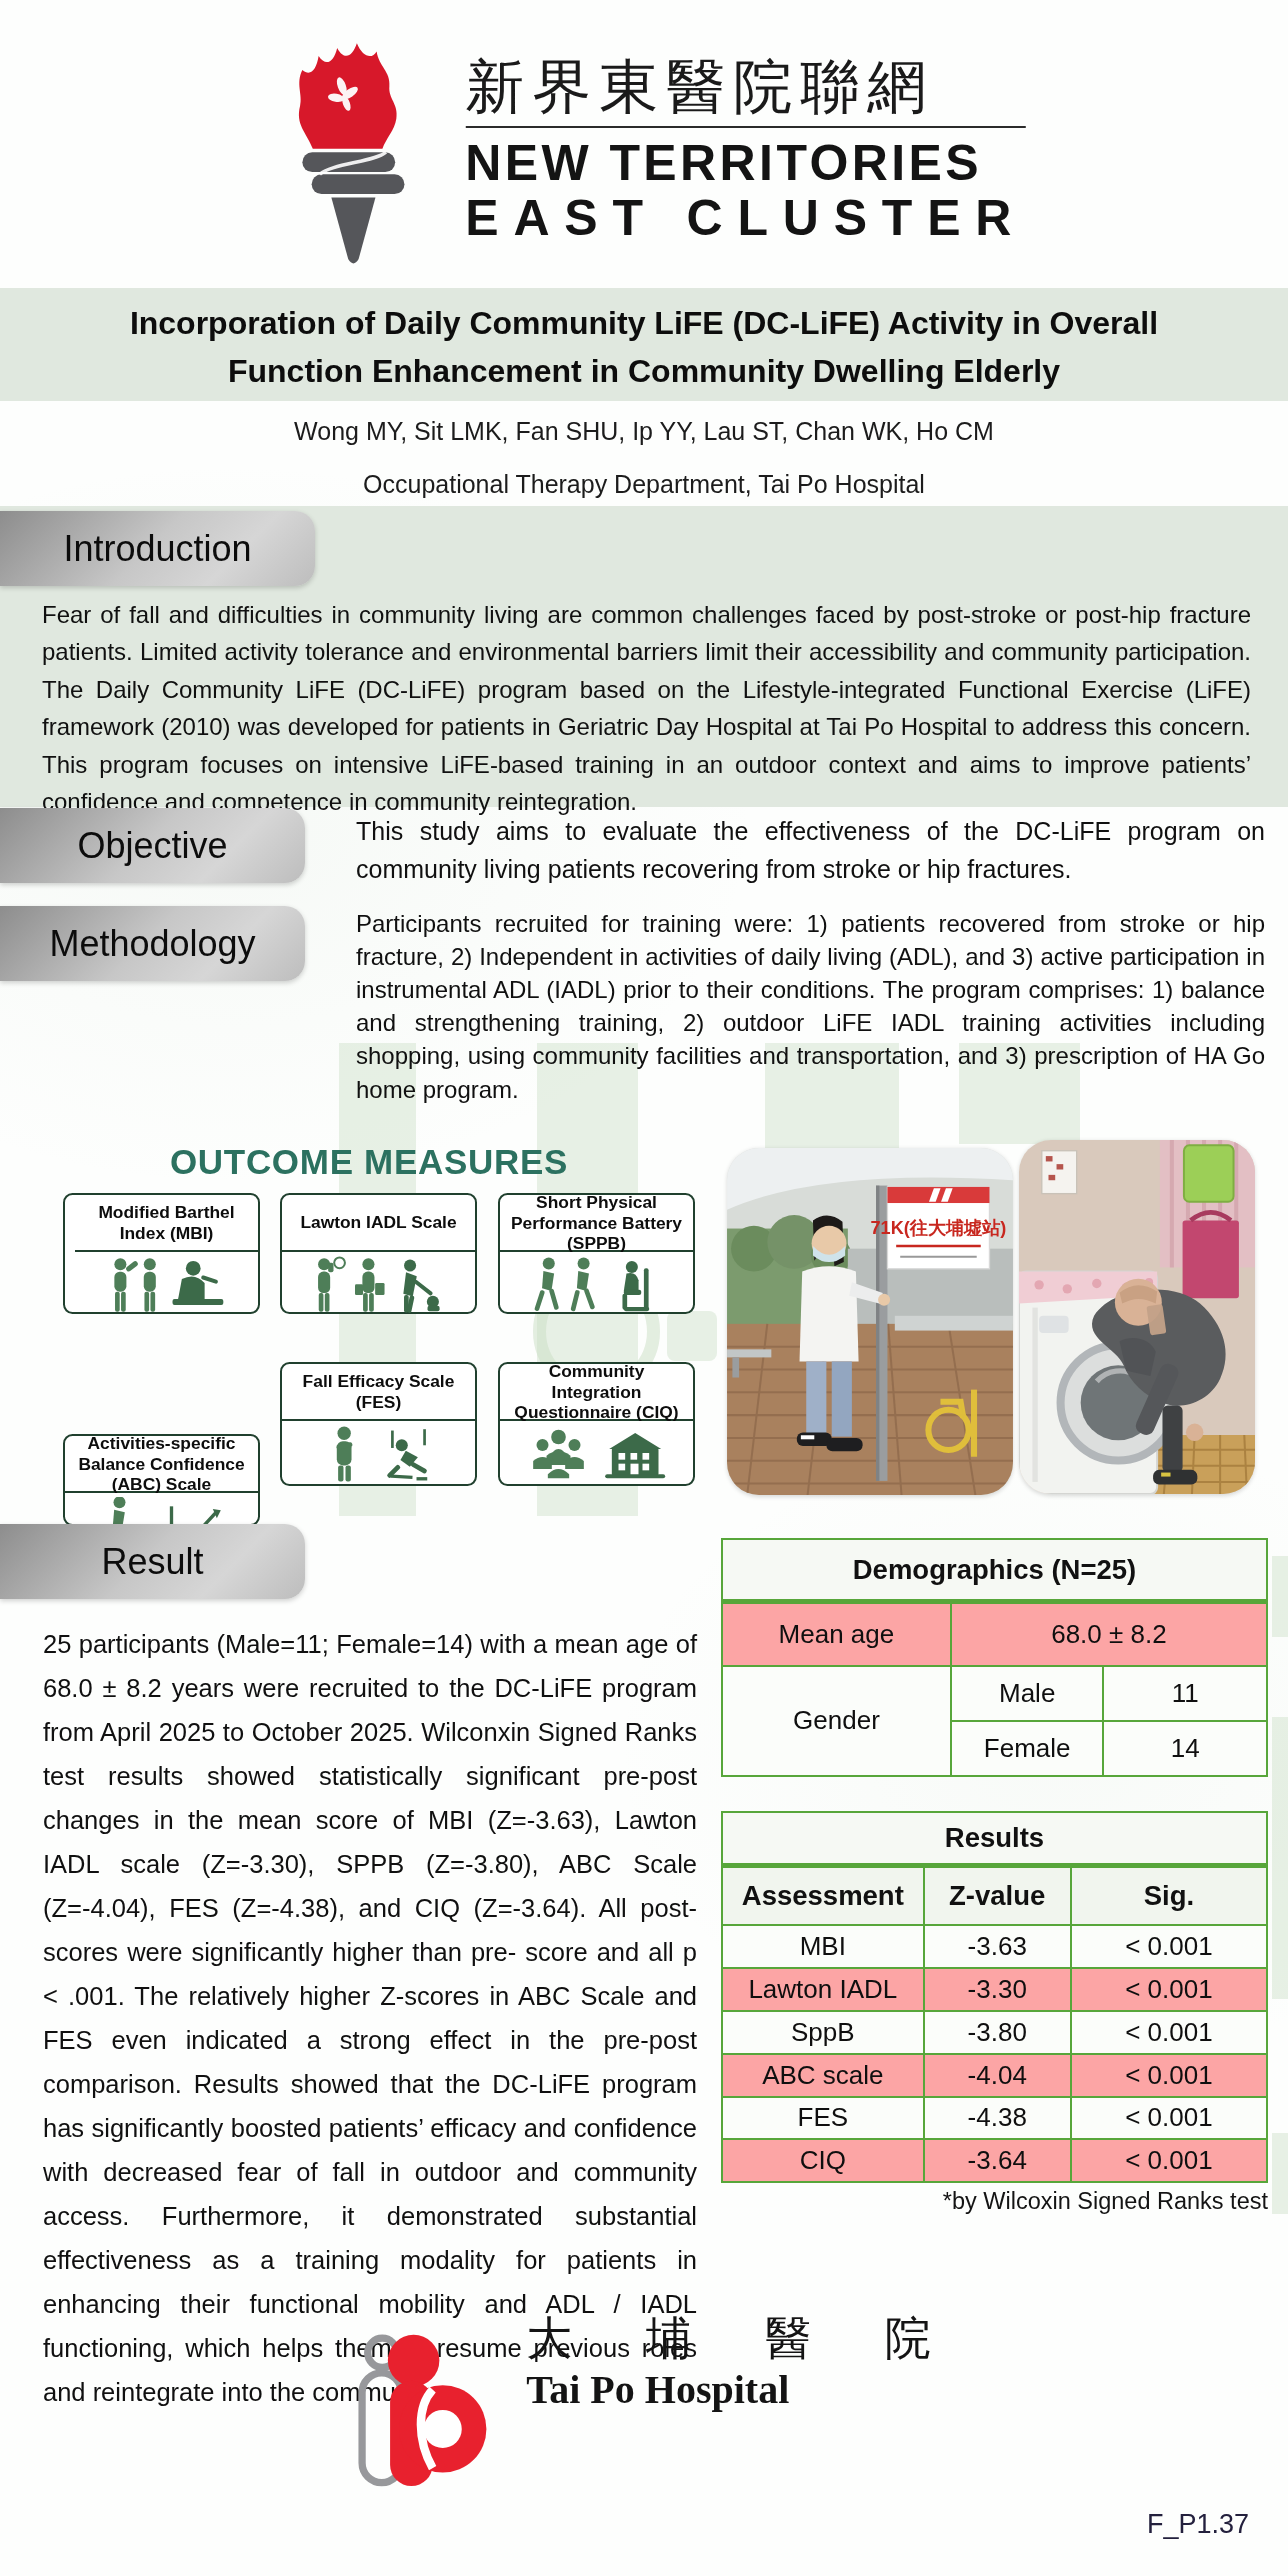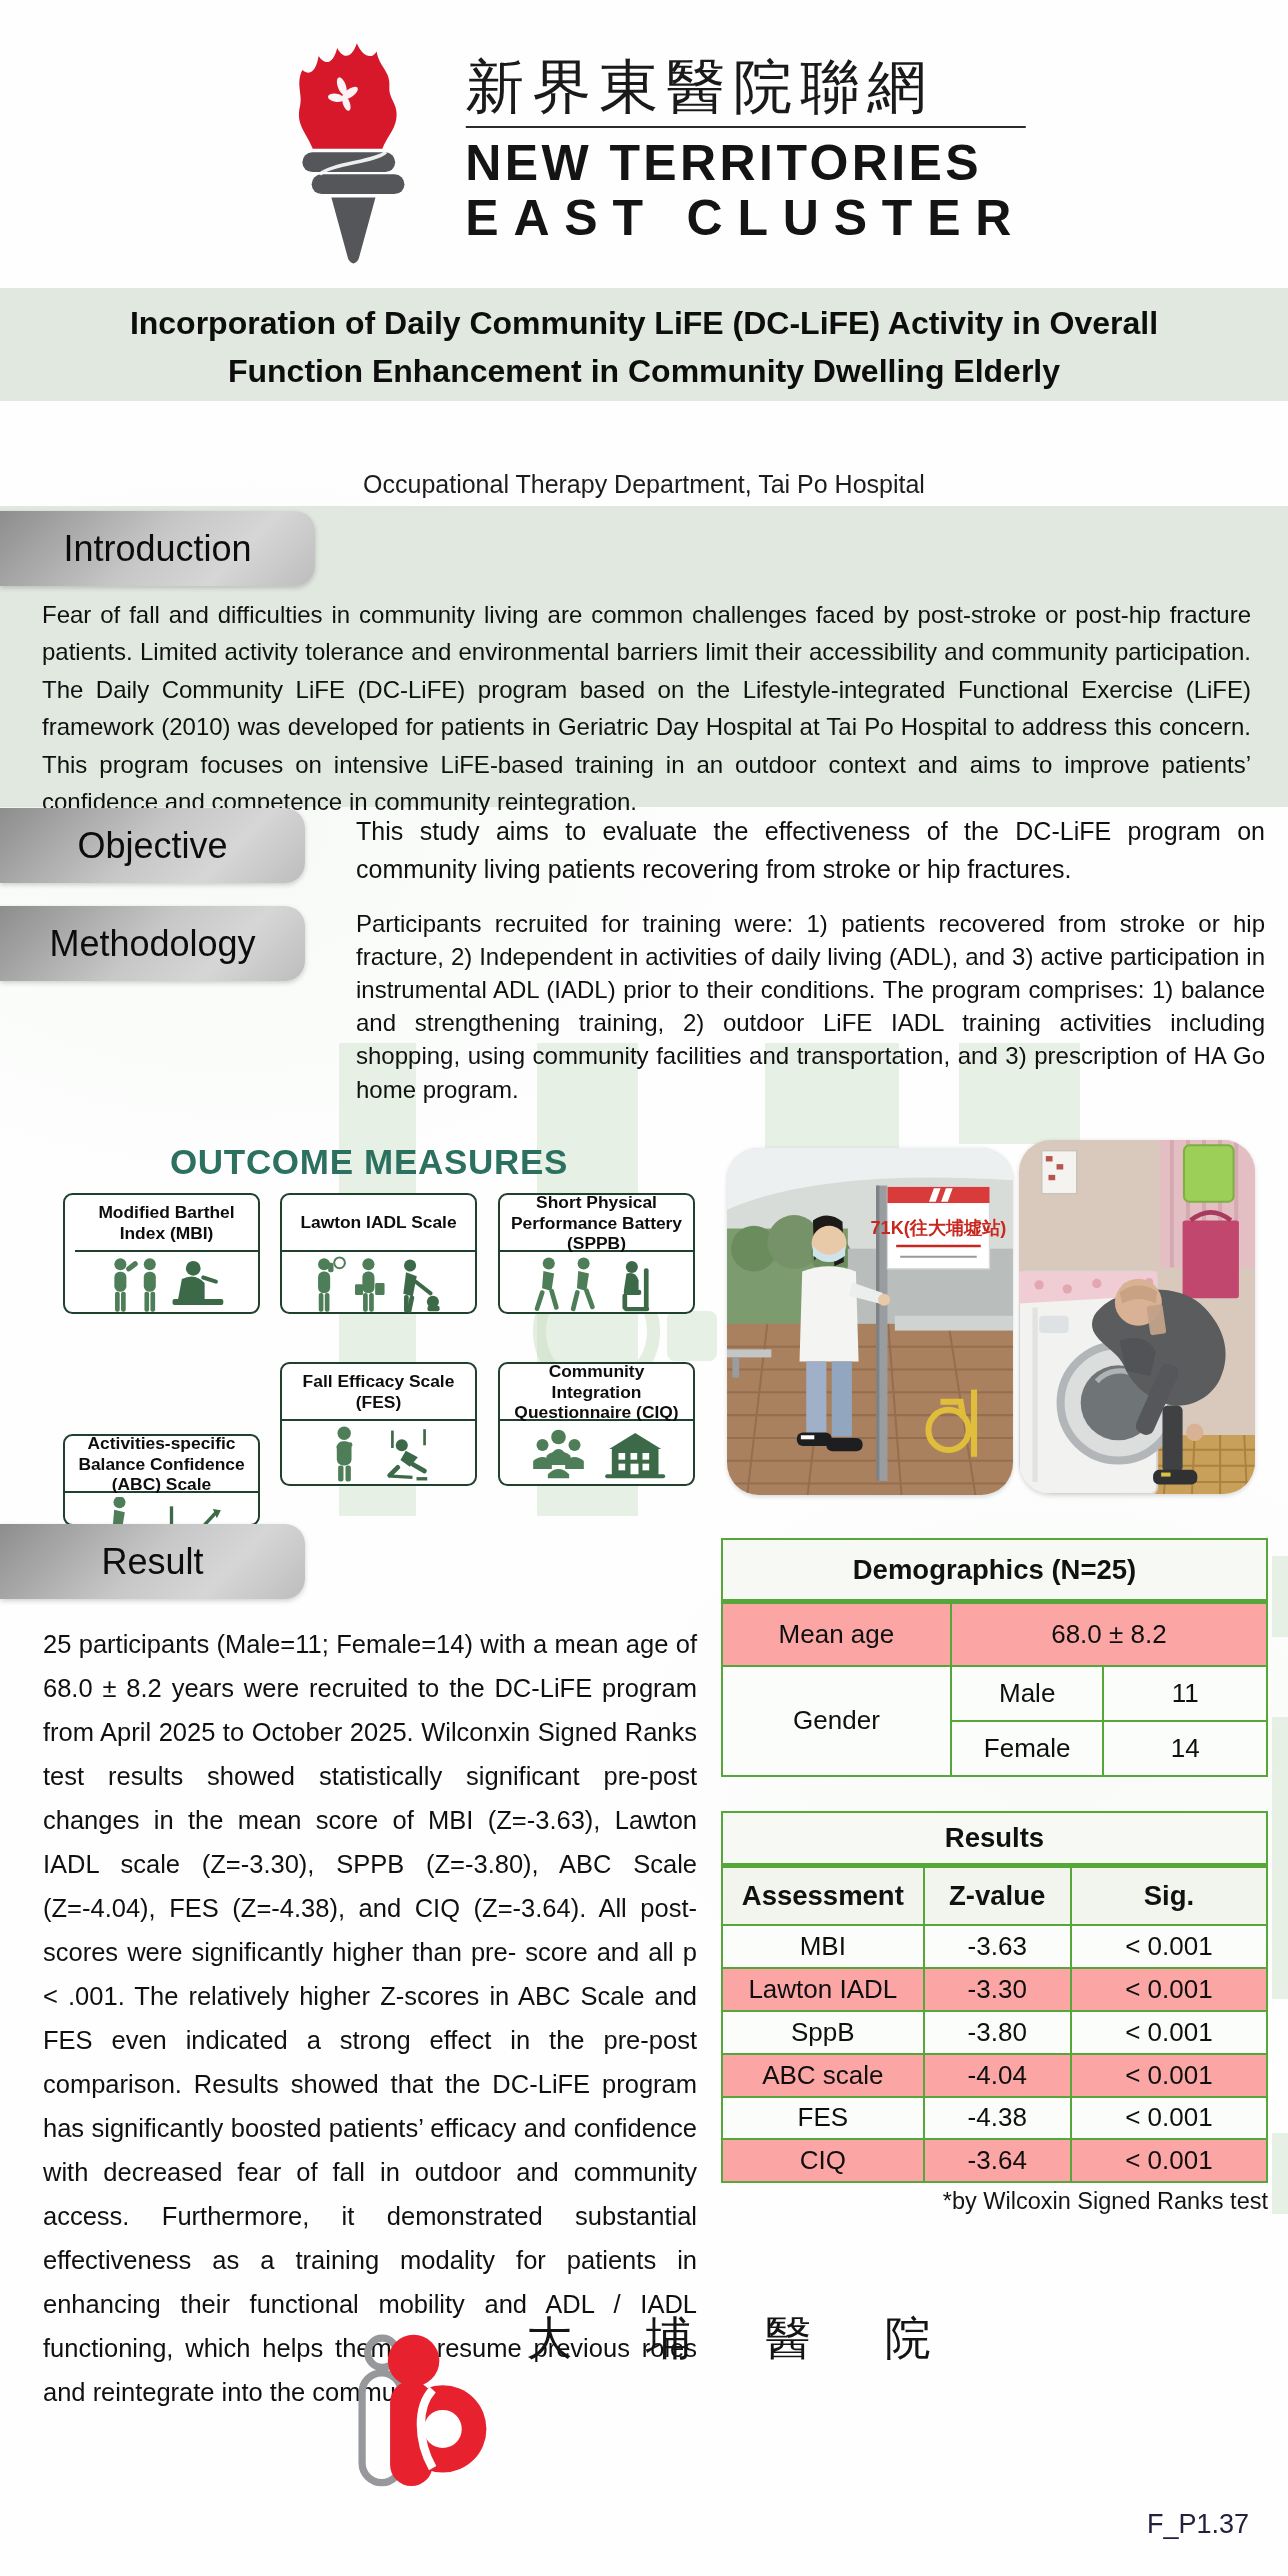--- a/index.html
+++ b/index.html
@@ -116,20 +116,21 @@
       <div class="org-cn">新界東醫院聯網</div>
       <div class="org-rule"></div>
       <div class="org-en1">NEW TERRITORIES</div>
       <div class="org-en2">EAST CLUSTER</div>
     </div>
   </div>
 
   <div class="title-band">
     <h1 class="poster-title">Incorporation of Daily Community LiFE (DC-LiFE) Activity in Overall Function Enhancement in Community Dwelling Elderly</h1>
   </div>
+  <div class="authors-line">Wong MY, Sit LMK, Fan SHU, Ip YY, Lau ST, Chan WK, Ho CM</div>
   <div class="affil-line">Occupational Therapy Department, Tai Po Hospital</div>
 
   <div class="intro-band">
     <div class="intro-pill">
       <span>Introduction</span>
     </div>
     <div class="intro-text">Fear of fall and difficulties in community living are common challenges faced by post-stroke or post-hip fracture patients. Limited activity tolerance and environmental barriers limit their accessibility and community participation. The Daily Community LiFE (DC-LiFE) program based on the Lifestyle-integrated Functional Exercise (LiFE) framework (2010) was developed for patients in Geriatric Day Hospital at Tai Po Hospital to address this concern. This program focuses on intensive LiFE-based training in an outdoor context and aims to improve patients’ confidence and competence in community reintegration.</div>
   </div>
 
   <div class="sec-pill" style="top:808px;">
@@ -508,19 +509,20 @@
         <rect x="64" y="92" width="70" height="196" rx="35" fill="none" stroke="#97989b" stroke-width="13"></rect>
         <circle cx="156" cy="70" r="46" fill="#e8212e"></circle>
         <rect x="114" y="106" width="76" height="188" rx="38" fill="#e8212e"></rect>
         <circle cx="208" cy="192" r="78" fill="#e8212e"></circle>
         <circle cx="208" cy="192" r="34" fill="#ffffff"></circle>
         <path d="M190,122 C162,152 162,212 190,262" stroke="#ffffff" stroke-width="15" fill="none"></path>
       </svg>
     </span>
     <div class="tph-text">
       <div class="tph-cn">大 埔 醫 院</div>
+      <div class="tph-en">Tai Po Hospital</div>
     </div>
   </div>
 
   <div class="page-code">F_P1.37</div>
 
 </div>
 
 
 </body></html>

